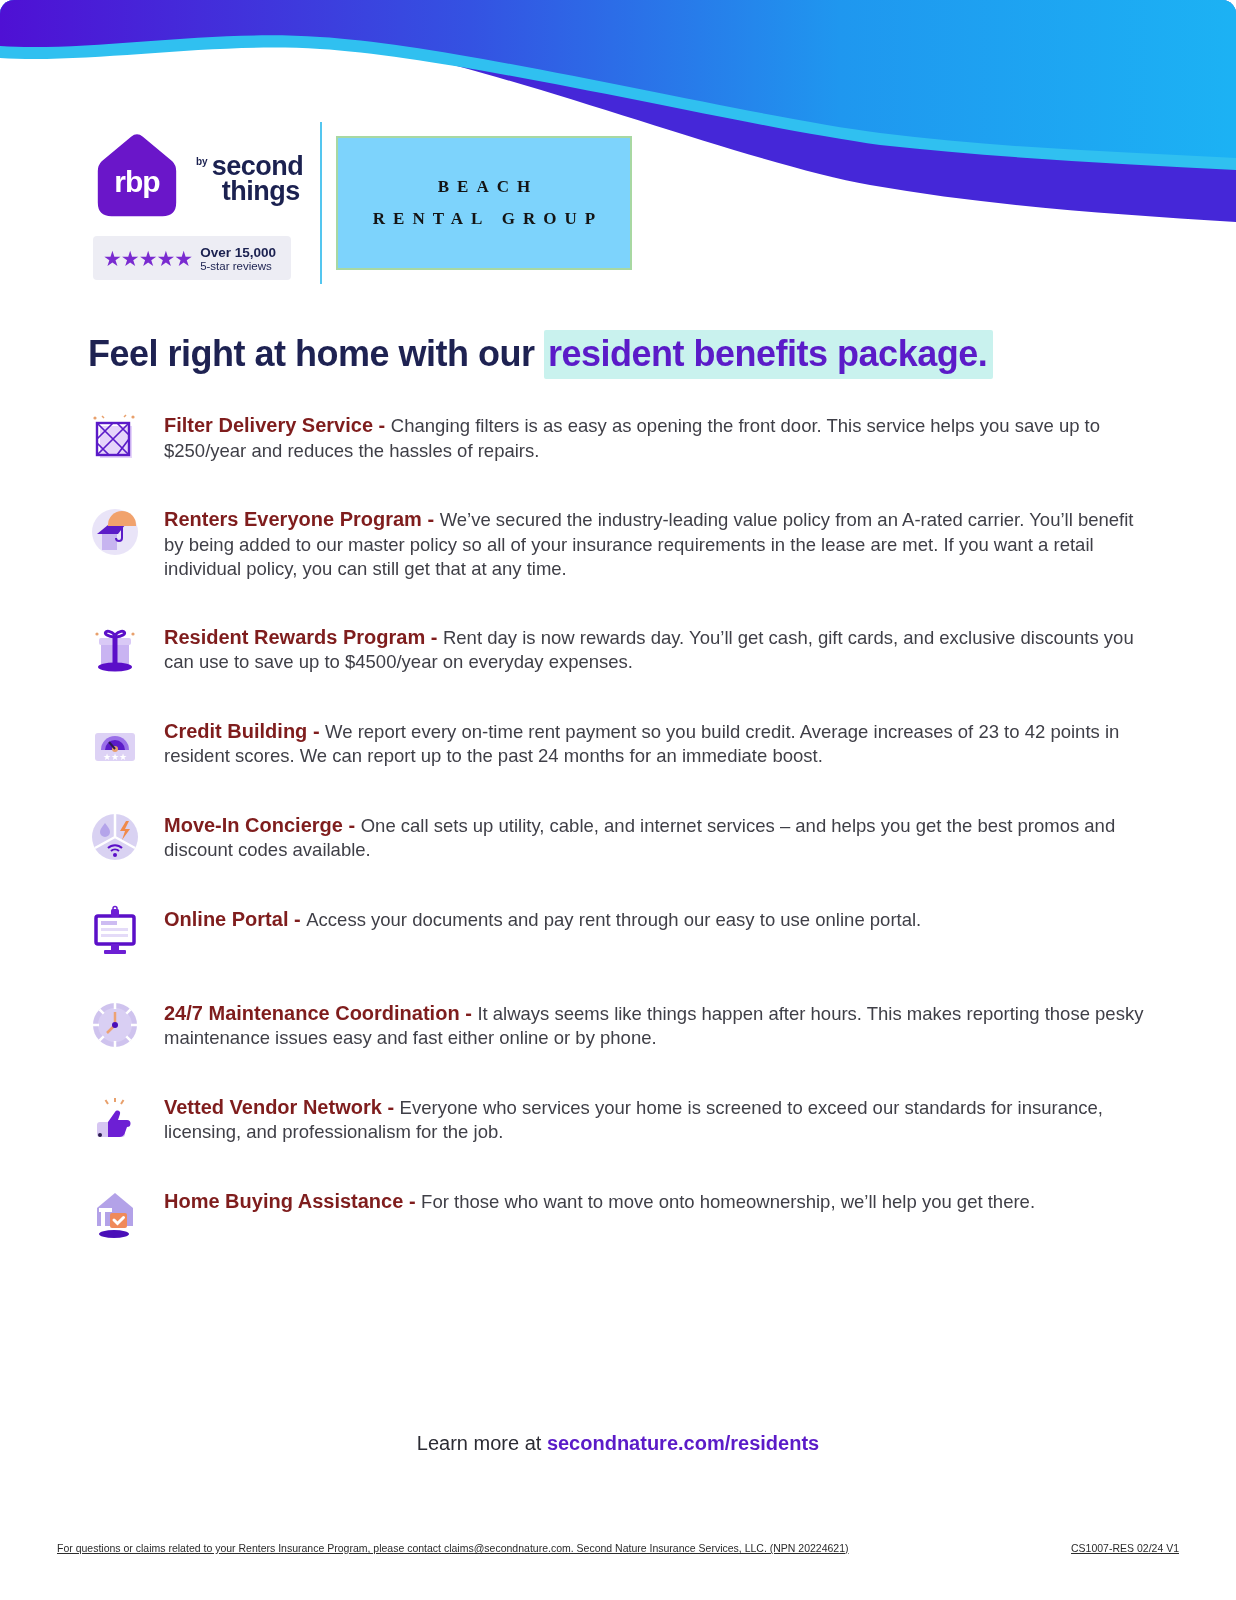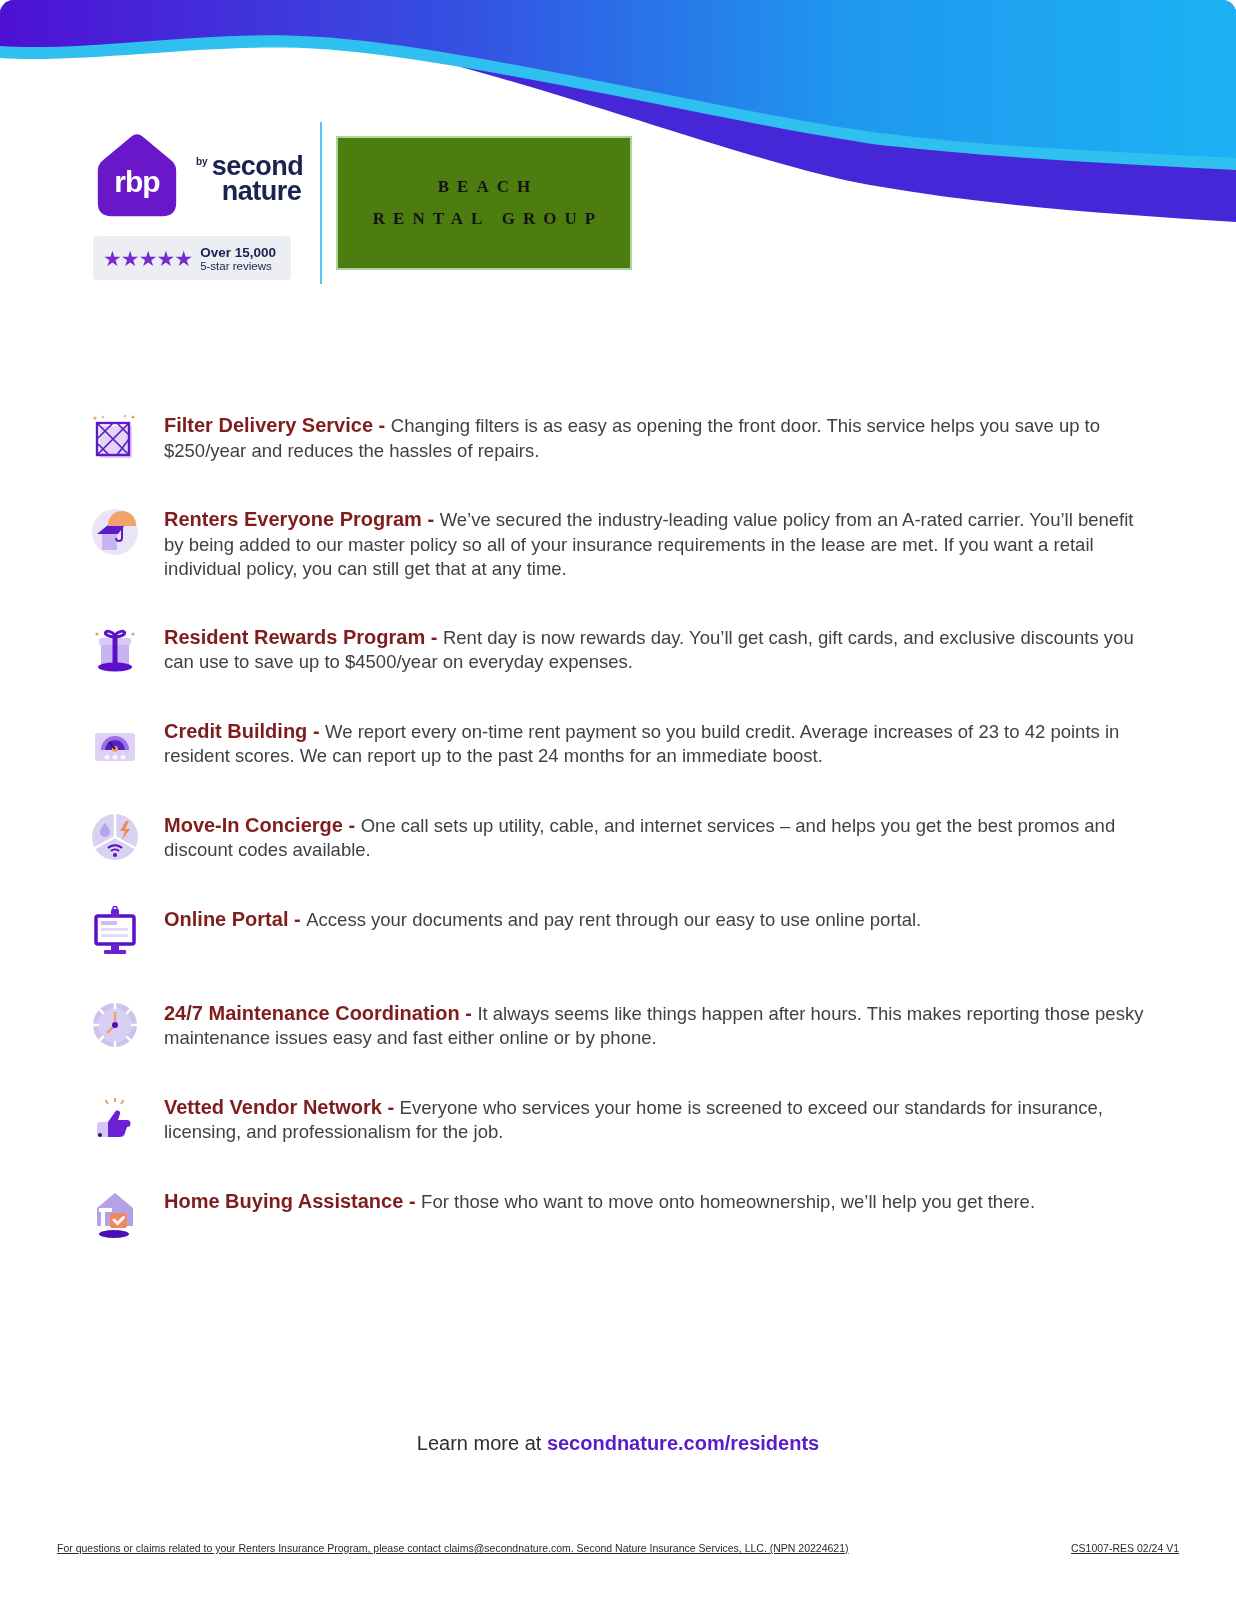--- a/index.html
+++ b/index.html
@@ -20,21 +20,21 @@
   .brandname { color:#1b2150; font-weight:bold; font-size:27px; line-height:0.92; letter-spacing:-0.5px; }
   .brandname .l2 { display:block; padding-left:10px; }
   .reviews-badge { position:absolute; left:93px; top:116px; width:198px; height:44px; background:#ededf4; border-radius:4px;
                    display:flex; align-items:center; gap:8px; padding:0 10px; }
   .stars { color:var(--star, #7a2bd0); font-size:21px; letter-spacing:-1px; line-height:1; }
   .reviews-text { display:flex; flex-direction:column; justify-content:center; }
   .reviews-text .l1 { font-size:13.5px; font-weight:bold; color:#1b2150; }
   .reviews-text .l2 { font-size:11.5px; color:#1b2150; }
   .vert-divider { position:absolute; left:320px; top:2px; width:2px; height:162px; background:#54c6ef; }
   .partner-box { position:absolute; left:336px; top:16px; width:296px; height:134px; border:2px solid var(--green,#a8d8a2);
-                 display:flex; flex-direction:column; align-items:center; justify-content:center; gap:12px; background:#4d7c0f; }
+                 display:flex; flex-direction:column; align-items:center; justify-content:center; gap:12px; background:#7dd3fc; }
   .partner-box .pline { font-family:"Liberation Serif", serif; font-weight:bold; font-size:17px; color:#141414;
                         letter-spacing:8px; text-indent:8px; }
 
   
   .heading { position:absolute; top:333px; left:88px; font-size:36px; font-weight:bold; letter-spacing:-0.5px;
              color:#1e2252; white-space:nowrap; }
   .heading .hl { color:var(--accent,#5b1bc8); background:var(--hl,#c9f2ee); padding:3px 6px 5px 4px; border-radius:2px; }
 
   
   .benefits { position:absolute; top:412px; left:88px; width:1066px; }
@@ -76,40 +76,41 @@
         <rect x="20" y="20" width="62" height="62" rx="12" fill="#35d0c5" transform="rotate(45 51 51)"></rect>
         <path d="M44,9 Q50,4 56,9 L86,34 Q90,38 90,44 L90,76 Q90,90 76,90 L24,90 Q10,90 10,76 L10,44 Q10,38 14,34 Z" fill="#6a16c9"></path>
       </svg>
       <div class="rbp-text">rbp</div>
     </div>
 
     <div class="byline">
       <span class="by">by</span>
       <div class="brandname">
         <span class="l1">second</span>
-        <span class="l2">nature</span>
+        <span class="l2">things</span>
       </div>
     </div>
 
     <div class="reviews-badge">
       <span class="stars">★★★★★</span>
       <span class="reviews-text">
         <span class="l1">Over 15,000</span>
         <span class="l2">5-star reviews</span>
       </span>
     </div>
 
     <div class="vert-divider"></div>
 
     <div class="partner-box">
       <div class="pline">BEACH</div>
       <div class="pline">RENTAL GROUP</div>
     </div>
   </div>
 
+  <h1 class="heading"><span>Feel right at home with our </span><span class="hl">resident benefits package.</span></h1>
 
   <div class="benefits" id="benefits-list">
       <div class="benefit-item">
         <div class="benefit-icon">
           <svg viewBox="0 0 54 54">
             <rect x="12" y="16" width="32" height="32" fill="#dcc6f8" opacity=".75"></rect>
             <rect x="9" y="13" width="32" height="32" fill="none" stroke="#5b1bc8" stroke-width="2.4"></rect>
             <path d="M9 13 L41 45 M41 13 L9 45 M25 13 L9 29 M29 13 L41 25 M9 33 L21 45 M41 29 L29 45" stroke="#5b1bc8" stroke-width="1.7" fill="none"></path>
             <circle cx="7" cy="8" r="1.6" fill="#e8a06c"></circle>
             <circle cx="45" cy="7" r="1.6" fill="#e8a06c"></circle>

